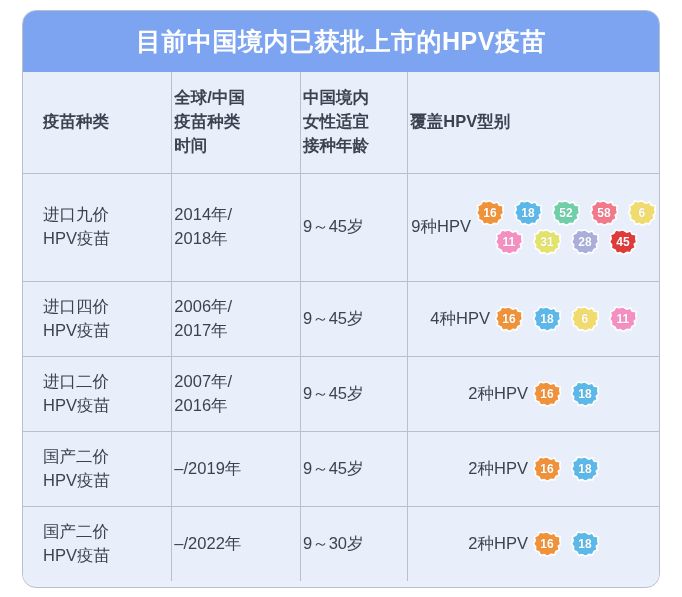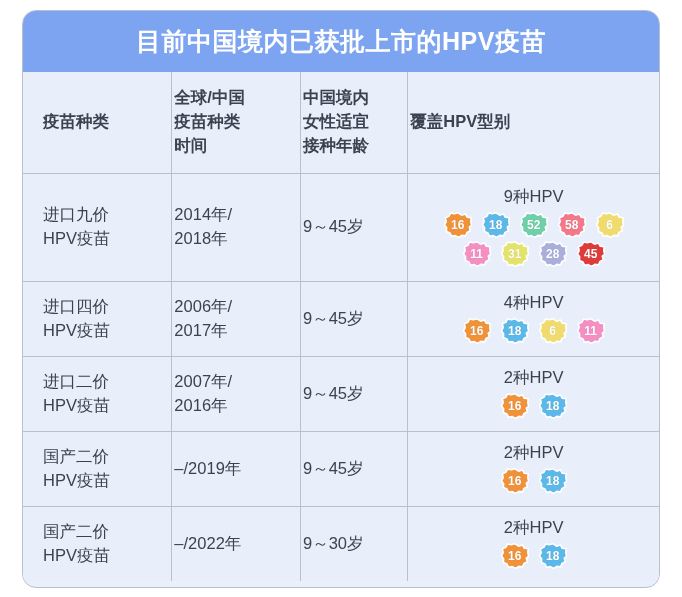--- a/index.html
+++ b/index.html
@@ -96,21 +96,21 @@
   .row.r3 .cell { height: 75px; }
   .row.r4 .cell { height: 75px; }
   .row.r5 .cell { height: 75px; }
 
   .kind-line, .time-line { display: block; }
   .age-text { white-space: nowrap; margin-top: 44px; }
 
   
   .types-wrap {
     display: flex;
-    flex-direction: column;
+    flex-direction: row;
     align-items: center;
     justify-content: center;
     gap: 5px;
   }
   .types-label {
     font-size: 16.5px;
     color: #3c4350;
     line-height: 1.2;
   }
   .badge-rows {

